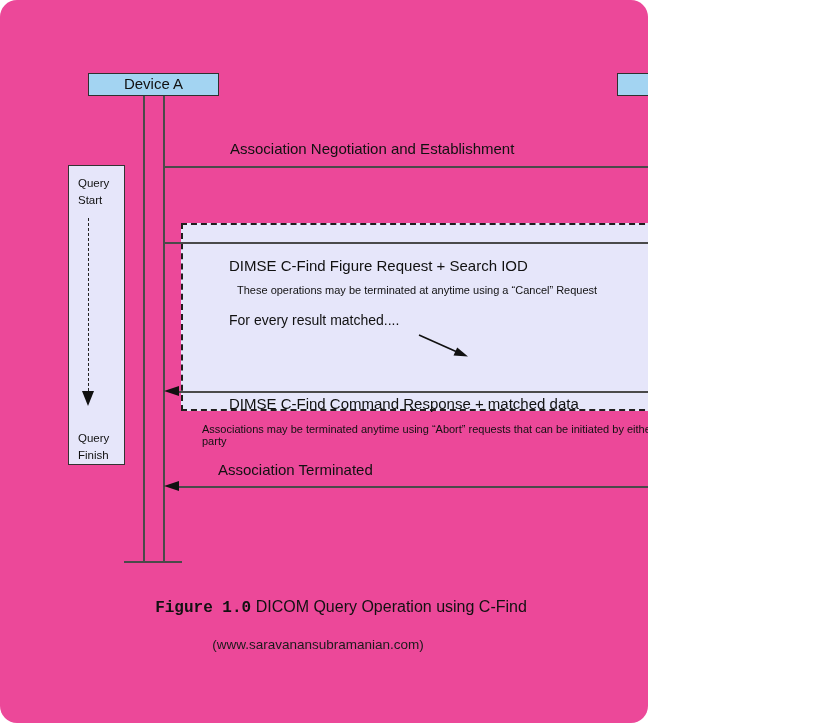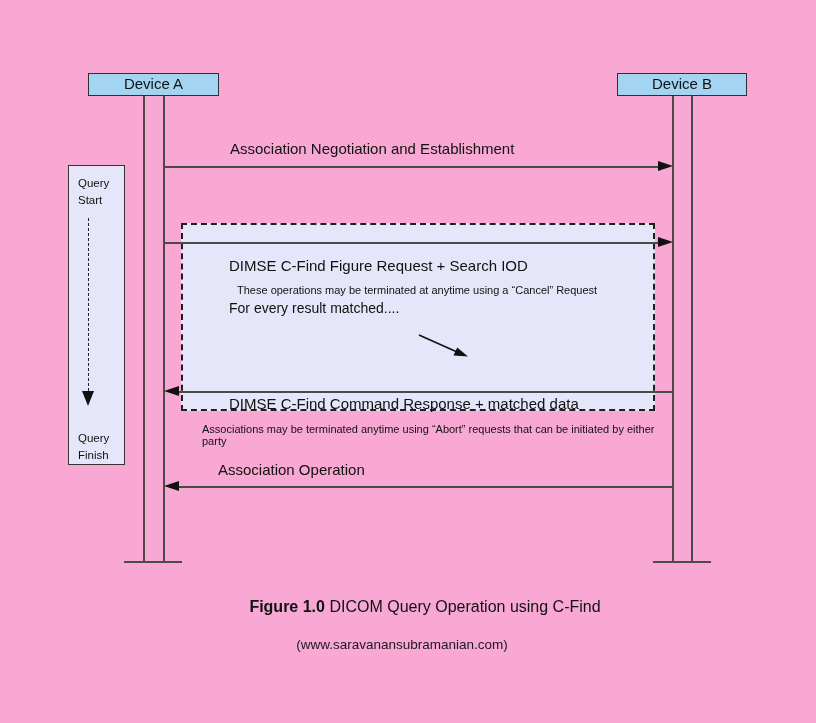--- a/index.html
+++ b/index.html
@@ -1,20 +1,20 @@
 <!DOCTYPE html>
 <html><head>
 <meta charset="utf-8">
 <style>
   * { margin:0; padding:0; box-sizing:border-box; }
   html,body { background:#ffffff; }
   body { font-family:"Liberation Sans", sans-serif; color:#1a1a1a; }
   .canvas {
-    position:relative; width:816px; height:723px;
-    background:#f9a8d4; overflow:hidden;
+    position:relative; width:648px; height:723px;
+    background:#ec4899; overflow:hidden;border-radius:17px;
   }
 
   
   .device-box {
     position:absolute; height:23px; background:#A3D4F2;
     border:1.5px solid #2f2f2f; text-align:center;
     font-size:15px; line-height:20px; color:#111;
   }
   .device-a { left:88px;  top:73px; width:131px; }
   .device-b { left:617px; top:73px; width:130px; }
@@ -65,34 +65,34 @@
     border-top:5.5px solid transparent; border-bottom:5.5px solid transparent;
     border-right:15px solid #111;
   }
   .m1 { top:161px; } .m2 { top:237px; } .m3 { top:386px; } .m4 { top:481px; }
 
   
   .lbl { position:absolute; white-space:nowrap; color:#111; }
   .lbl-establish  { left:230px; top:140px; font-size:15px; }
   .lbl-request    { left:229px; top:257px; font-size:15px; }
   .lbl-cancel     { left:237px; top:284px; font-size:11px; }
-  .lbl-loop       { left:229px; top:300px; font-size:14px; }
+  .lbl-loop       { left:229px; top:312px; font-size:14px; }
   .lbl-response   { left:229px; top:359px; font-size:15px;margin-top:36px; }
   .lbl-abort      { left:202px; top:423px; font-size:11px; line-height:12px;
                     width:465px; white-space:normal; }
   .lbl-terminated { left:218px; top:461px; font-size:15px; }
 
   .loop-arrow-svg { position:absolute; left:412px; top:331px; }
 
   
   .caption {
     position:absolute; top:598px; left:0; width:100%;
     text-align:center; font-size:16px; transform:translateX(17px); color:#111;
   }
-  .caption .fig { font-weight:bold; }
+  .caption .fig { font-weight:bold;font-family:Liberation Mono, monospace; }
   .subcaption {
     position:absolute; top:637px; left:0; width:100%;
     text-align:center; font-size:13.5px; transform:translateX(-6px); color:#1a1a1a;
   }
 </style>
 </head>
 <body>
 
 <div class="canvas">
 
@@ -131,21 +131,21 @@
     <div class="shaft"></div>
     <div class="head-left"></div>
   </div>
 
   <div class="lbl lbl-establish">Association Negotiation and Establishment</div>
   <div class="lbl lbl-request">DIMSE C-Find Figure Request + Search IOD</div>
   <div class="lbl lbl-cancel">These operations may be terminated at anytime using a “Cancel” Request</div>
   <div class="lbl lbl-loop">For every result matched....</div>
   <div class="lbl lbl-response">DIMSE C-Find Command Response + matched data</div>
   <div class="lbl lbl-abort">Associations may be terminated anytime using  “Abort” requests that can be initiated by either party</div>
-  <div class="lbl lbl-terminated">Association Operation</div>
+  <div class="lbl lbl-terminated">Association Terminated</div>
 
   <svg class="loop-arrow-svg" width="62" height="32" viewBox="0 0 62 32">
     <line x1="7" y1="4" x2="44" y2="20.5" stroke="#111" stroke-width="1.6"></line>
     <polygon points="56,25.5 41.5,24.6 45.2,16.4" fill="#111"></polygon>
   </svg>
 
   <div class="caption">
     <span class="fig">Figure 1.0</span>
     <span class="ttl">DICOM Query Operation using C-Find</span>
   </div>

